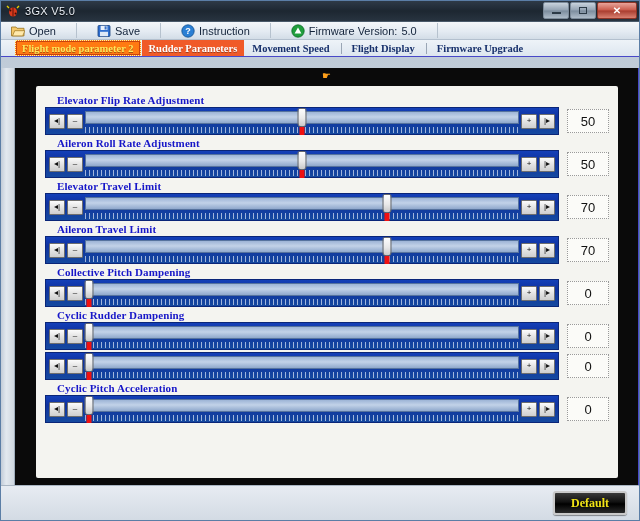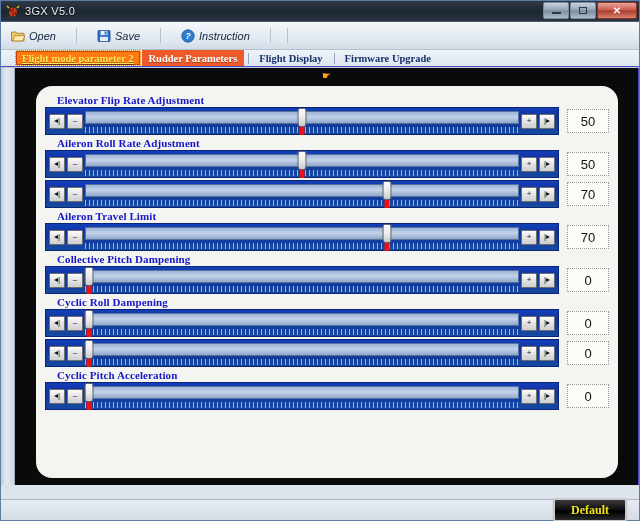--- a/index.html
+++ b/index.html
@@ -38,24 +38,24 @@
   .wc.close {
     width:40px;
     background:linear-gradient(180deg,#e8a49a 0%,#c95a4a 48%,#a83c2e 52%,#d98070 100%);
     border-color:#8e3426; color:#fff; font-weight:bold;
   }
   .wc .bar { width:9px; height:2px; background:#2b3a47; margin-top:5px; }
   .wc .sq { width:8px; height:7px; border:1.5px solid #2b3a47; }
 
   
   .toolbar {
-    height:28px; display:flex; align-items:center; gap:12px;
+    height:18px; display:flex; align-items:center; gap:12px;
     background:linear-gradient(180deg,#f4f7fa 0%,#e4ebf2 55%,#d3dde7 100%);
     border-bottom:1px solid #b3c0ce; padding:0 4px;
-    font-size:11px; color:#13233a;font-style:italic;
+    font-size:11px; color:#13233a;
   }
   .tb-item { display:flex; align-items:center; gap:4px; padding:1px 6px; white-space:nowrap; }
   .tb-sep { width:1px; height:15px; background:#b6c2ce; margin:0 2px; }
   .ico { width:14px; height:14px; flex:none; position:relative; }
   .ico svg { display:block; }
   .usb-badge {
     background:#8ce83a; border:1px solid #5ba81c; color:#16350a;
     font-size:10px; font-weight:bold; padding:0 4px; line-height:13px; border-radius:1px;
   }
 
@@ -68,21 +68,20 @@
   }
   .tab {
     display:flex; align-items:center; padding:0 6px; white-space:nowrap;
     color:#fff; background:#f05a28; border:1px solid #f05a28;
     text-shadow:0 1px 0 rgba(0,0,0,.35); margin-right:1px;
     font-family:"Liberation Serif", serif; font-weight:bold;
   }
   .tab.selected {
     background:#ff7a12; color:#ffe85c; border:1px dotted #fff2a0;
     box-shadow:inset 0 0 0 1px #c8430e;
-    text-decoration:underline;
   }
   .tab.plain {
     background:transparent; border:1px solid transparent; color:#17306b;
     text-shadow:none;
   }
   .tab-sep { width:1px; align-self:center; height:11px; background:#9aa6b5; margin:0 3px; }
 
   
   .dark {
     position:absolute; left:14px; right:0px; top:67px; bottom:35px;
@@ -92,21 +91,21 @@
   .notice {
     height:14px; display:flex; align-items:center; justify-content:center;
     color:#ffd34d; font-size:10.5px;
     font-family:"Liberation Serif", serif;
     gap:4px;
   }
   .notice .hand { color:#ffa01a; font-size:10px; }
 
   .panel {
     position:absolute; left:21px; right:20px; top:18px; bottom:7px;
-    background:#f4f4f0; border-radius:16px;
+    background:#f4f4f0; border-radius:2px;
     padding:6px 9px 10px 9px; overflow:hidden;
   }
 
   
   .row { margin-bottom:2px; }
   .row-label {
     color:#1616c8; font-size:11px; font-weight:bold;
     font-family:"Liberation Serif", serif;
     margin:2px 0 1px 12px; letter-spacing:0.1px;
   }
@@ -148,21 +147,21 @@
   }
   .valbox {
     width:42px; height:24px; flex:none;
     background:#fbfbf8; border:1px dotted #9a9a9a;
     display:flex; align-items:center; justify-content:center;
     font-size:13px; color:#111; font-family:"Liberation Sans", sans-serif;
   }
 
   
   .bottombar {
-    position:absolute; left:0; right:0; bottom:0; height:21px;
+    position:absolute; left:0; right:0; bottom:0; height:35px;
     background:linear-gradient(180deg,#e7ecf2 0%,#d3dbe4 100%);
     border-top:1px solid #aab6c3;
     display:flex; align-items:center; justify-content:flex-end;
     padding-right:12px;
   }
   .bbtn {
     height:24px; min-width:74px; padding:0 12px;
     background:linear-gradient(180deg,#3a3a3a 0%,#111 45%,#000 55%,#2a2a2a 100%);
     border:2px solid #c9c9c9; border-radius:3px;
     color:#f2e416; font-size:12px; font-weight:bold;
@@ -236,26 +235,37 @@
     <div class="tb-item">
       <span class="ico">
         <svg width="14" height="14" viewBox="0 0 14 14">
           <circle cx="7" cy="7" r="6.2" fill="#2a7fd4" stroke="#13508f" stroke-width=".8"></circle>
           <text x="7" y="10.4" font-size="9" font-weight="bold" fill="#fff" text-anchor="middle" font-family="Liberation Sans, sans-serif">?</text>
         </svg>
       </span>
       <span>Instruction</span>
     </div>
     <div class="tb-sep"></div>
+    <div class="tb-item">
+      <span class="ico">
+        <svg width="14" height="14" viewBox="0 0 14 14">
+          <circle cx="7" cy="7" r="6.2" fill="#1f9e3c" stroke="#0c6b26" stroke-width=".8"></circle>
+          <path d="M7 3.4 L10.4 9.6 H3.6 Z" fill="#fff"></path>
+        </svg>
+      </span>
+      <span>Firmware Version:</span>
+      <span>5.0</span>
+    </div>
     <div class="tb-sep"></div>
   </div>
 
   <div class="tabbar">
     <div class="tab selected">Flight mode parameter 2</div>
     <div class="tab">Rudder Parameters</div>
+    <div class="tab plain">Movement Speed</div>
     <div class="tab-sep"></div>
     <div class="tab plain">Flight Display</div>
     <div class="tab-sep"></div>
     <div class="tab plain">Firmware Upgrade</div>
 
   </div>
 
   <div class="sidestrip"></div>
 
   <div class="dark">
@@ -297,20 +307,21 @@
               <div class="redmark" style="left: calc(50% + 0px);"></div>
             </div>
             <div class="sbtn r">+</div>
             <div class="sbtn r">|▸</div>
           </div>
           <div class="valbox">50</div>
         </div>
       </div>
 
       <div class="row">
+        <div class="row-label">Elevator Travel Limit</div>
         <div class="row-body">
           <div class="slider">
             <div class="sbtn">◂|</div>
             <div class="sbtn">–</div>
             <div class="track-wrap">
               <div class="track"></div>
               <div class="thumb" style="left: calc(70% - 1.6px);"></div>
               <div class="ticks"></div>
               <div class="redmark" style="left: calc(70% - 1.6px);"></div>
             </div>
@@ -353,21 +364,21 @@
               <div class="redmark" style="left: calc(0% + 4px);"></div>
             </div>
             <div class="sbtn r">+</div>
             <div class="sbtn r">|▸</div>
           </div>
           <div class="valbox">0</div>
         </div>
       </div>
 
       <div class="row">
-        <div class="row-label">Cyclic Roll Dampening</div>
+        <div class="row-label">Cyclic Rudder Dampening</div>
         <div class="row-body">
           <div class="slider">
             <div class="sbtn">◂|</div>
             <div class="sbtn">–</div>
             <div class="track-wrap">
               <div class="track"></div>
               <div class="thumb" style="left: calc(0% + 4px);"></div>
               <div class="ticks"></div>
               <div class="redmark" style="left: calc(0% + 4px);"></div>
             </div>

